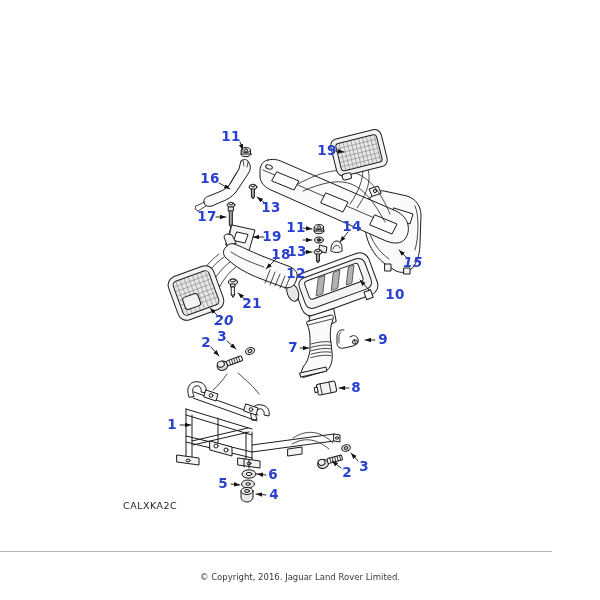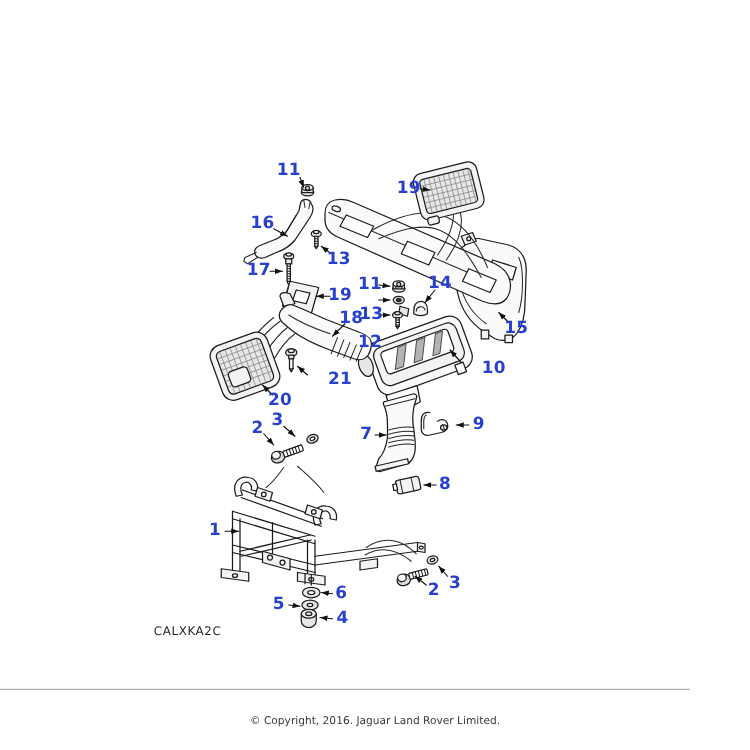--- a/index.html
+++ b/index.html
@@ -297,24 +297,24 @@
       <div class="callout" style="left: 327px; top: 151px; color: rgb(40, 64, 208);">19</div>
       <div class="callout" style="left: 210px; top: 179px; color: rgb(40, 64, 208);">16</div>
       <div class="callout" style="left: 271px; top: 208px; color: rgb(40, 64, 208);">13</div>
       <div class="callout" style="left: 207px; top: 217px; color: rgb(40, 64, 208);">17</div>
       <div class="callout" style="left: 272px; top: 237px; color: rgb(40, 64, 208);">19</div>
       <div class="callout" style="left: 296px; top: 228px; color: rgb(40, 64, 208);">11</div>
       <div class="callout" style="left: 296px; top: 240px; color: rgb(40, 64, 208); margin-top: 34px;">12</div>
       <div class="callout" style="left: 297px; top: 252px; color: rgb(40, 64, 208);">13</div>
       <div class="callout" style="left: 352px; top: 227px; color: rgb(40, 64, 208);">14</div>
       <div class="callout" style="left: 281px; top: 255px; color: rgb(40, 64, 208);">18</div>
-      <div class="callout" style="left: 413px; top: 263px; color: rgb(40, 64, 208);">15</div>
+      <div class="callout" style="left: 413px; top: 263px; color: rgb(40, 64, 208); font-style: italic;">15</div>
       <div class="callout" style="left: 375px; top: 295px; color: rgb(40, 64, 208); padding-left: 40px;">10</div>
-      <div class="callout" style="left: 252px; top: 304px; color: rgb(40, 64, 208); margin-left: 20px;">21</div>
-      <div class="callout" style="left: 224px; top: 321px; color: rgb(40, 64, 208);">20</div>
+      <div class="callout" style="left: 252px; top: 304px; color: rgb(40, 64, 208);">21</div>
+      <div class="callout" style="left: 224px; top: 321px; color: rgb(40, 64, 208); font-style: italic;">20</div>
       <div class="callout" style="left: 222px; top: 337px; color: rgb(40, 64, 208);">3</div>
       <div class="callout" style="left: 206px; top: 343px; color: rgb(40, 64, 208);">2</div>
       <div class="callout" style="left: 293px; top: 348px; color: rgb(40, 64, 208);">7</div>
       <div class="callout" style="left: 383px; top: 340px; color: rgb(40, 64, 208);">9</div>
       <div class="callout" style="left: 356px; top: 388px; color: rgb(40, 64, 208);">8</div>
       <div class="callout" style="left: 172px; top: 425px; color: rgb(40, 64, 208);">1</div>
       <div class="callout" style="left: 273px; top: 475px; color: rgb(40, 64, 208);">6</div>
       <div class="callout" style="left: 223px; top: 484px; color: rgb(40, 64, 208);">5</div>
       <div class="callout" style="left: 274px; top: 495px; color: rgb(40, 64, 208);">4</div>
       <div class="callout" style="left: 347px; top: 473px; color: rgb(40, 64, 208);">2</div>

